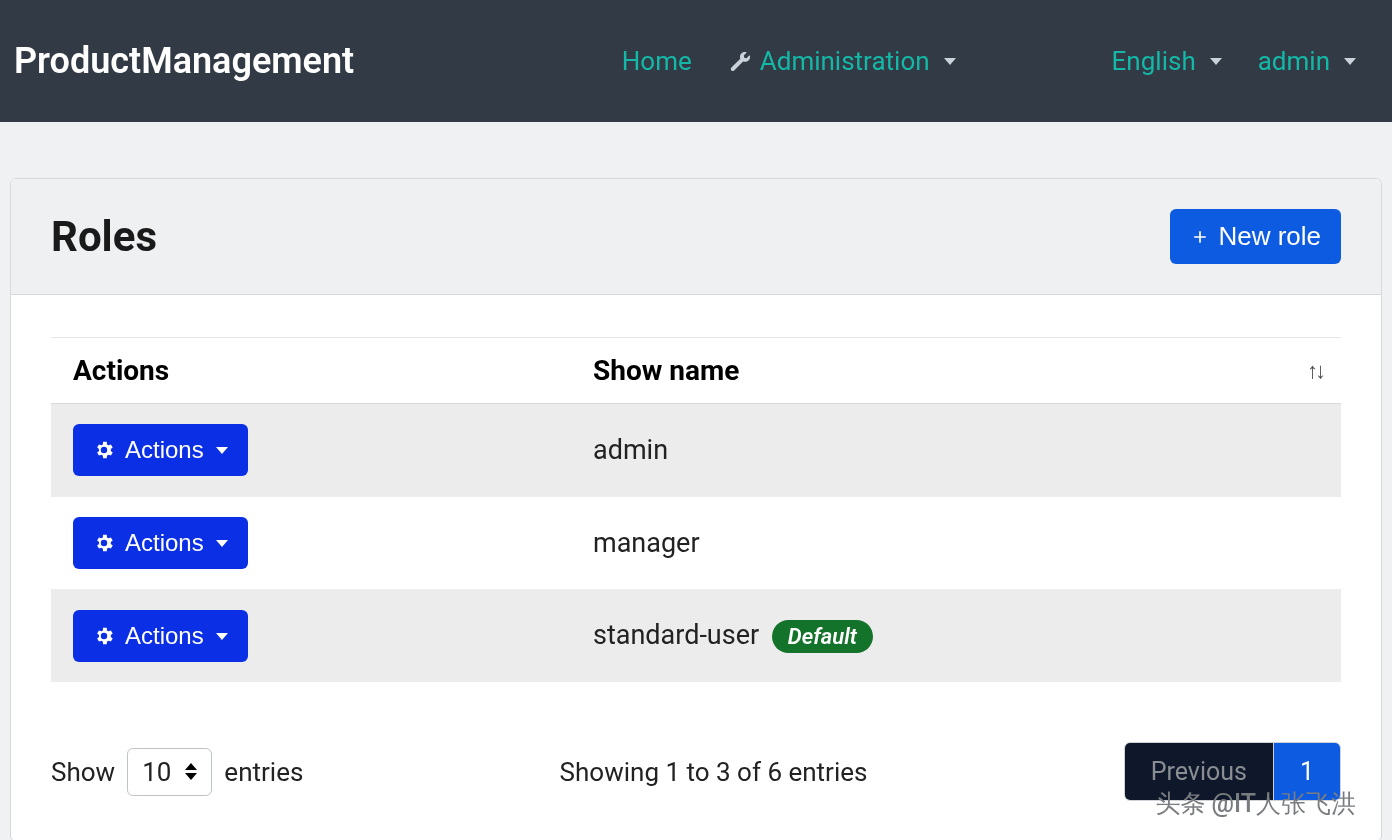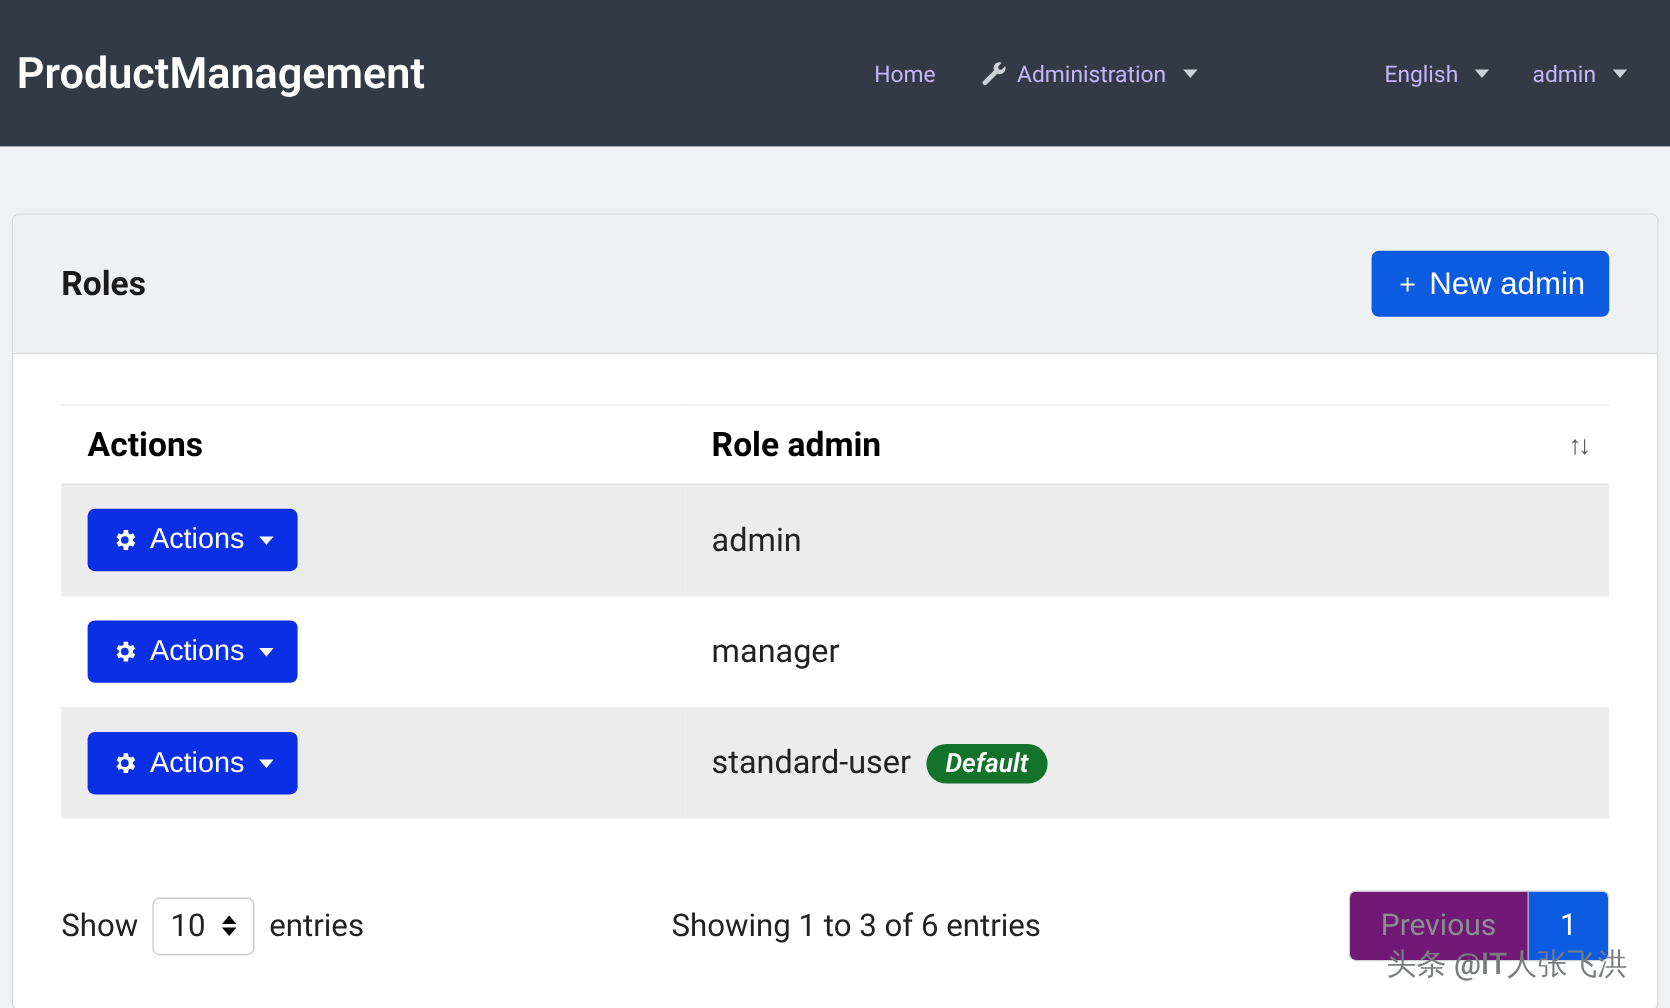--- a/index.html
+++ b/index.html
@@ -1,29 +1,29 @@
 <!DOCTYPE html>
 <html><head>
 <meta charset="utf-8">
 <style>
   * { box-sizing: border-box; margin: 0; padding: 0; }
   body { font-family: -apple-system, BlinkMacSystemFont, "Segoe UI", Roboto, Helvetica, Arial, sans-serif; background: #f0f1f3; width: 1392px; height: 840px; overflow: hidden; }
   
   
   .navbar { background: #323a45; height: 122px; display: flex; align-items: center; padding: 0 18px 0 14px; color: #cbd1d8; }
   .brand { color: #fff; font-size: 36px; font-weight: 600; margin-right: auto; }
-  .nav-link { display: inline-flex; align-items: center; color: #c4b5fd; font-size: 19px; padding: 0 18px; gap: 8px; cursor: pointer; }
+  .nav-link { display: inline-flex; align-items: center; color: #14b8a6; font-size: 26px; padding: 0 18px; gap: 8px; cursor: pointer; }
   .nav-link svg { width: 24px; height: 24px; }
   .caret { display:inline-block; width:0; height:0; border-left:6px solid transparent; border-right:6px solid transparent; border-top:7px solid #cbd1d8; margin-left:6px; }
 
   
   .wrap { padding: 56px 10px 0 10px; }
   .card { background: #fff; border: 1px solid #d5d8dc; border-radius: 6px; }
   .card-header { background: #eff0f2; border-bottom: 1px solid #d5d8dc; padding: 30px 40px; display:flex; align-items:center; justify-content:space-between; border-radius:6px 6px 0 0;}
-  .card-title { font-size: 28px; font-weight: 700; color:#1a1a1a; }
+  .card-title { font-size: 42px; font-weight: 700; color:#1a1a1a; }
   .btn-primary { background: #0d5be1; color:#fff; border:none; border-radius:6px; font-size:26px; font-weight:500; padding: 12px 20px; display:inline-flex; align-items:center; gap:8px; cursor:pointer; }
   .btn-primary svg { width:20px; height:20px; }
 
   .card-body { padding: 30px 40px 40px 40px; }
 
   
   table { width:100%; border-collapse:collapse; margin-top:12px; }
   thead th { text-align:left; font-size:28px; font-weight:700; padding: 16px 22px; border-bottom:1px solid #d5d8dc; border-top:1px solid #e4e6e9; }
   thead th.rolename { position:relative; }
   .sort-icon { position:absolute; right:18px; top:50%; transform:translateY(-50%); font-size:22px; color:#555; letter-spacing:-3px;}
@@ -42,21 +42,21 @@
   
   .footer-row { display:flex; align-items:center; justify-content:space-between; margin-top:60px; font-size:26px; color:#222;text-align:right; }
   .show-entries { display:flex; align-items:center; gap:12px; }
   .select-wrap { border:1px solid #bfc3c9; border-radius:6px; padding:8px 14px; display:inline-flex; align-items:center; gap:14px; background:#fff; cursor:pointer;}
   .stepper { display:flex; flex-direction:column; line-height:0; gap:3px;}
   .stepper span { width:0;height:0;border-left:6px solid transparent;border-right:6px solid transparent;}
   .stepper .up { border-bottom:7px solid #000;}
   .stepper .down { border-top:7px solid #000;}
 
   .pagination { display:flex; border:1px solid #cfd3d8; border-radius:6px; overflow:hidden; }
-  .page-btn { padding:14px 26px; font-size:25px; background:#701a75; color:#0d5be1; border-right:1px solid #cfd3d8; cursor:pointer; }
+  .page-btn { padding:14px 26px; font-size:25px; background:#0f172a; color:#0d5be1; border-right:1px solid #cfd3d8; cursor:pointer; }
   .page-btn:last-child { border-right:none; }
   .page-btn.active { background:#0d5be1; color:#fff; }
   .page-btn.disabled { color:#8a8e93; cursor:default; }
 
   .watermark { position:fixed; right:36px; bottom:20px; font-size:25px; color:#7a7d80; font-weight:500; pointer-events:none;margin-left:19px; }
 </style>
 </head>
 <body>
 
 <div class="navbar">
@@ -81,30 +81,30 @@
 </div>
 
 <div class="wrap">
   <div class="card">
     <div class="card-header">
       <div class="card-title">Roles</div>
       <button class="btn-primary">
         <svg viewBox="0 0 24 24" fill="#fff">
             <path d="M19 13h-6v6h-2v-6H5v-2h6V5h2v6h6v2z"></path>
           </svg>
-        <span>New admin</span>
+        <span>New role</span>
       </button>
     </div>
     <div class="card-body">
       <table>
         <thead>
           <tr>
             <th class="col-actions">Actions</th>
             <th class="rolename">
-              <span>Role admin</span>
+              <span>Show name</span>
               <span class="sort-icon">↑↓</span>
             </th>
           </tr>
         </thead>
         <tbody id="tbody">
             <tr>
               <td class="col-actions"><button class="btn-actions">
                   <svg viewBox="0 0 24 24" fill="#fff">
                     <path d="M19.4 13l.1-1-.1-1 2.1-1.6-2-3.5-2.5 1a7 7 0 0 0-1.7-1L15 3h-4l-.3 2.9a7 7 0 0 0-1.7 1l-2.5-1-2 3.5L6.6 11l-.1 1 .1 1-2.1 1.6 2 3.5 2.5-1a7 7 0 0 0 1.7 1L11 21h4l.3-2.9a7 7 0 0 0 1.7-1l2.5 1 2-3.5L19.4 13zM12 15.5A3.5 3.5 0 1 1 15.5 12 3.5 3.5 0 0 1 12 15.5z"></path>
                   </svg>

